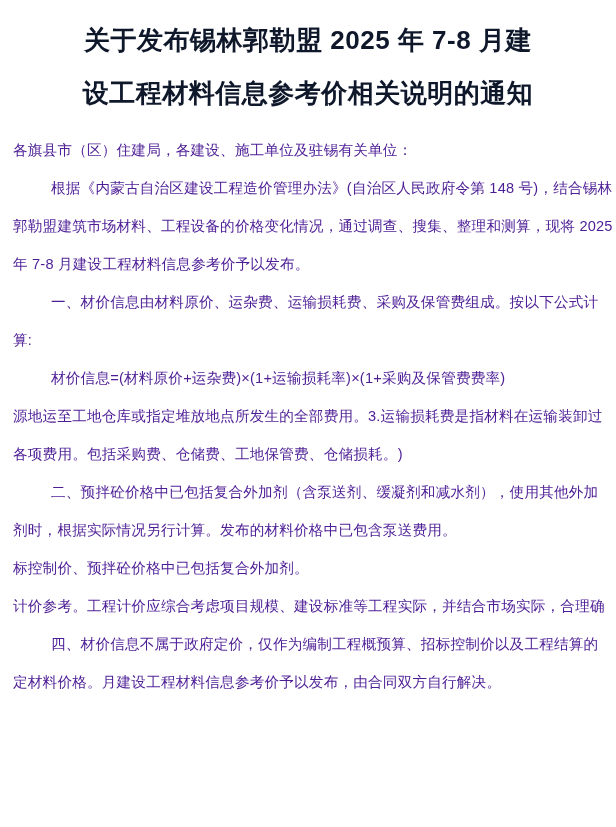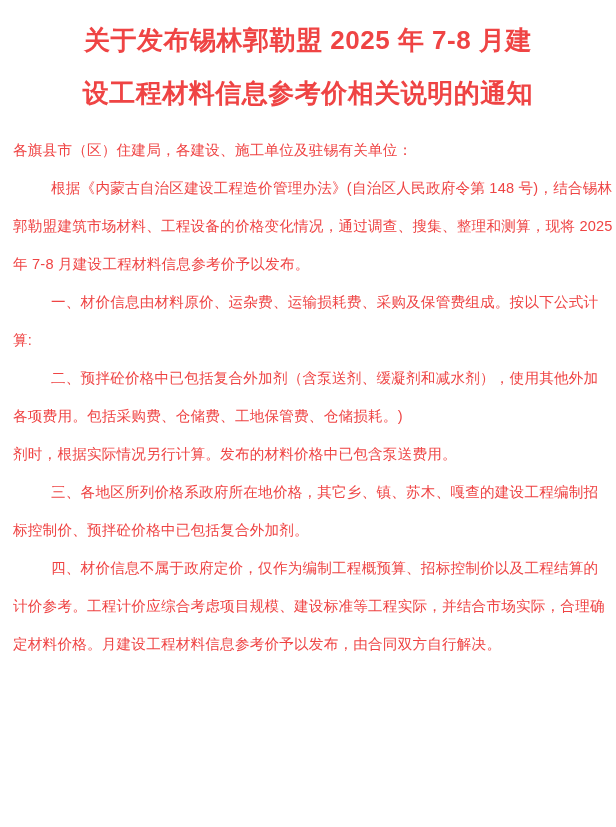--- a/index.html
+++ b/index.html
@@ -44,33 +44,34 @@
     letter-spacing: 0.2px;
   }
   .t-line.indent {
     padding-left: 38px;
   }
 </style>
 </head>
 <body style="background: rgb(255, 255, 255);">
 
 <div class="page">
-  <h1 class="title" style="color: #ef4444;">
+  <h1 class="title" style="color: #0f172a;">
     <span class="title-line">关于发布锡林郭勒盟 2025 年 7-8 月建</span>
     <span class="title-line">设工程材料信息参考价相关说明的通知</span>
   </h1>
-  <div class="doc-body" style="color: #ef4444;">
+  <div class="doc-body" style="color: #4c1d95;">
       <div class="t-line">各旗县市（区）住建局，各建设、施工单位及驻锡有关单位：</div>
       <div class="t-line indent">根据《内蒙古自治区建设工程造价管理办法》(自治区人民政府令第 148 号)，结合锡林</div>
       <div class="t-line">郭勒盟建筑市场材料、工程设备的价格变化情况，通过调查、搜集、整理和测算，现将 2025</div>
       <div class="t-line">年 7-8 月建设工程材料信息参考价予以发布。</div>
       <div class="t-line indent">一、材价信息由材料原价、运杂费、运输损耗费、采购及保管费组成。按以下公式计</div>
       <div class="t-line">算:</div>
+      <div class="t-line indent">材价信息=(材料原价+运杂费)×(1+运输损耗率)×(1+采购及保管费费率)</div>
+      <div class="t-line">源地运至工地仓库或指定堆放地点所发生的全部费用。3.运输损耗费是指材料在运输装卸过</div>
+      <div class="t-line">各项费用。包括采购费、仓储费、工地保管费、仓储损耗。)</div>
       <div class="t-line indent">二、预拌砼价格中已包括复合外加剂（含泵送剂、缓凝剂和减水剂），使用其他外加</div>
-      <div class="t-line">各项费用。包括采购费、仓储费、工地保管费、仓储损耗。)</div>
       <div class="t-line">剂时，根据实际情况另行计算。发布的材料价格中已包含泵送费用。</div>
-      <div class="t-line indent">三、各地区所列价格系政府所在地价格，其它乡、镇、苏木、嘎查的建设工程编制招</div>
       <div class="t-line">标控制价、预拌砼价格中已包括复合外加剂。</div>
+      <div class="t-line">计价参考。工程计价应综合考虑项目规模、建设标准等工程实际，并结合市场实际，合理确</div>
       <div class="t-line indent">四、材价信息不属于政府定价，仅作为编制工程概预算、招标控制价以及工程结算的</div>
-      <div class="t-line">计价参考。工程计价应综合考虑项目规模、建设标准等工程实际，并结合市场实际，合理确</div>
       <div class="t-line">定材料价格。月建设工程材料信息参考价予以发布，由合同双方自行解决。</div>
     </div>
 </div>
 
 </body></html>

